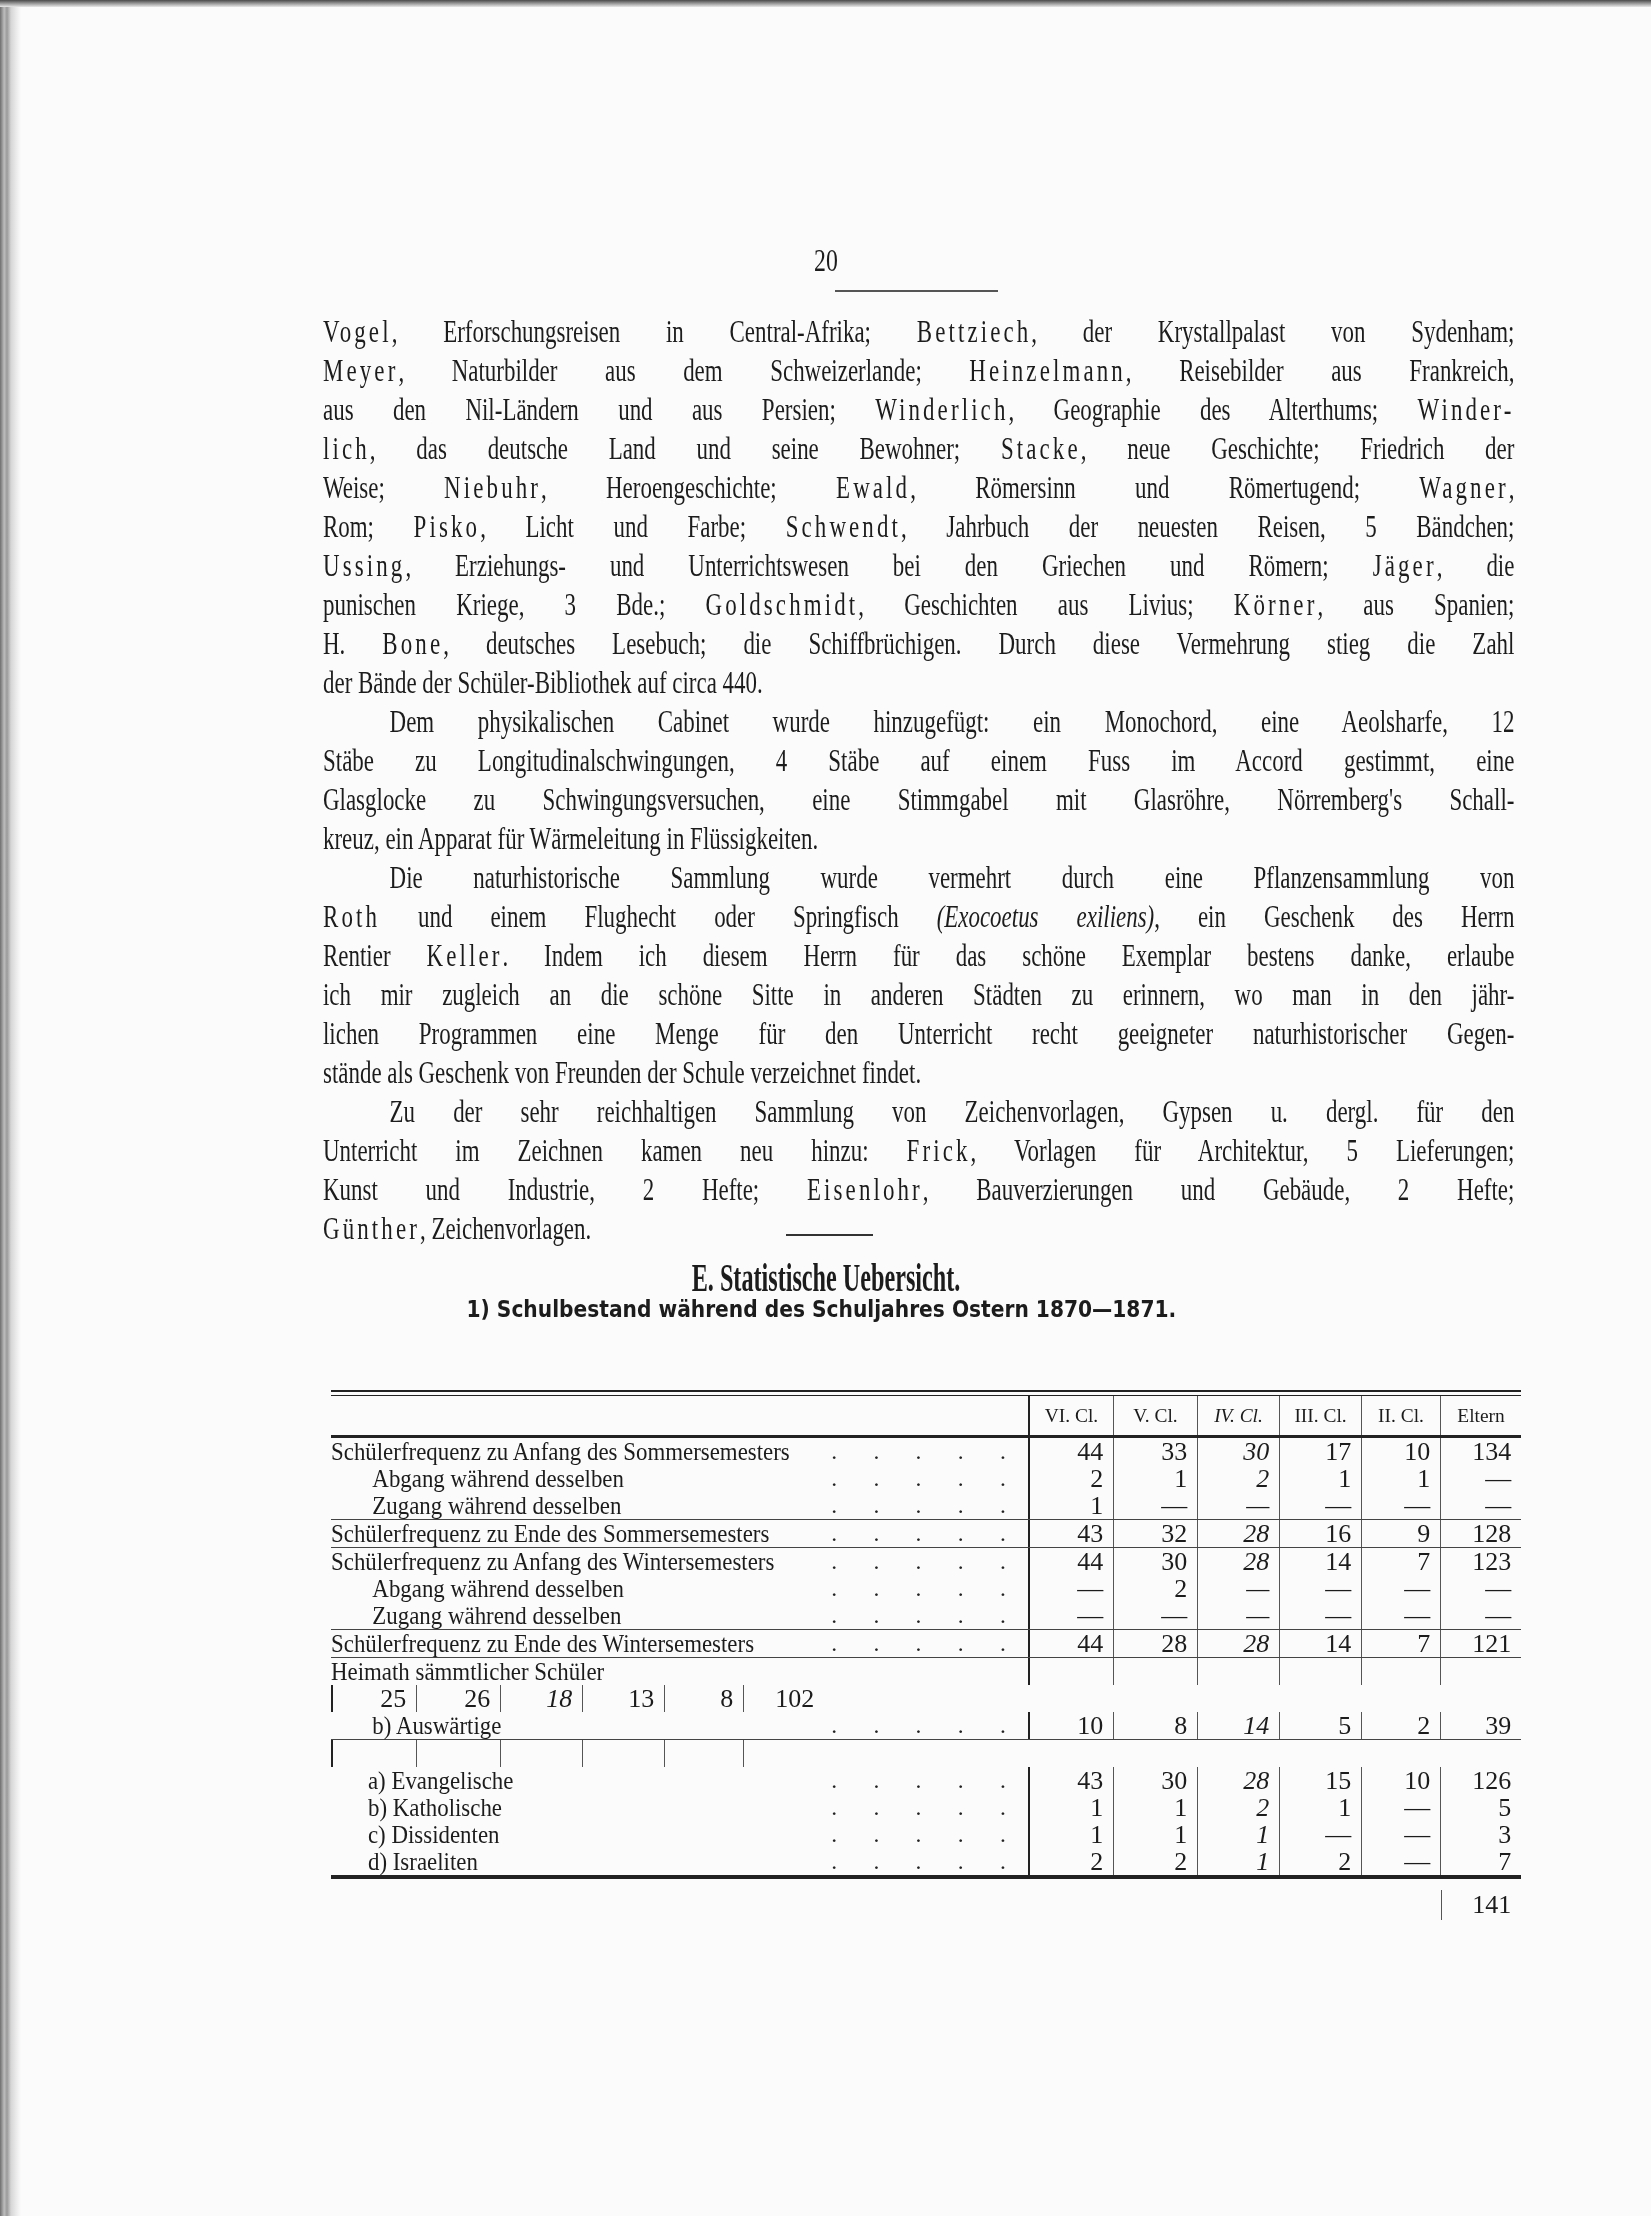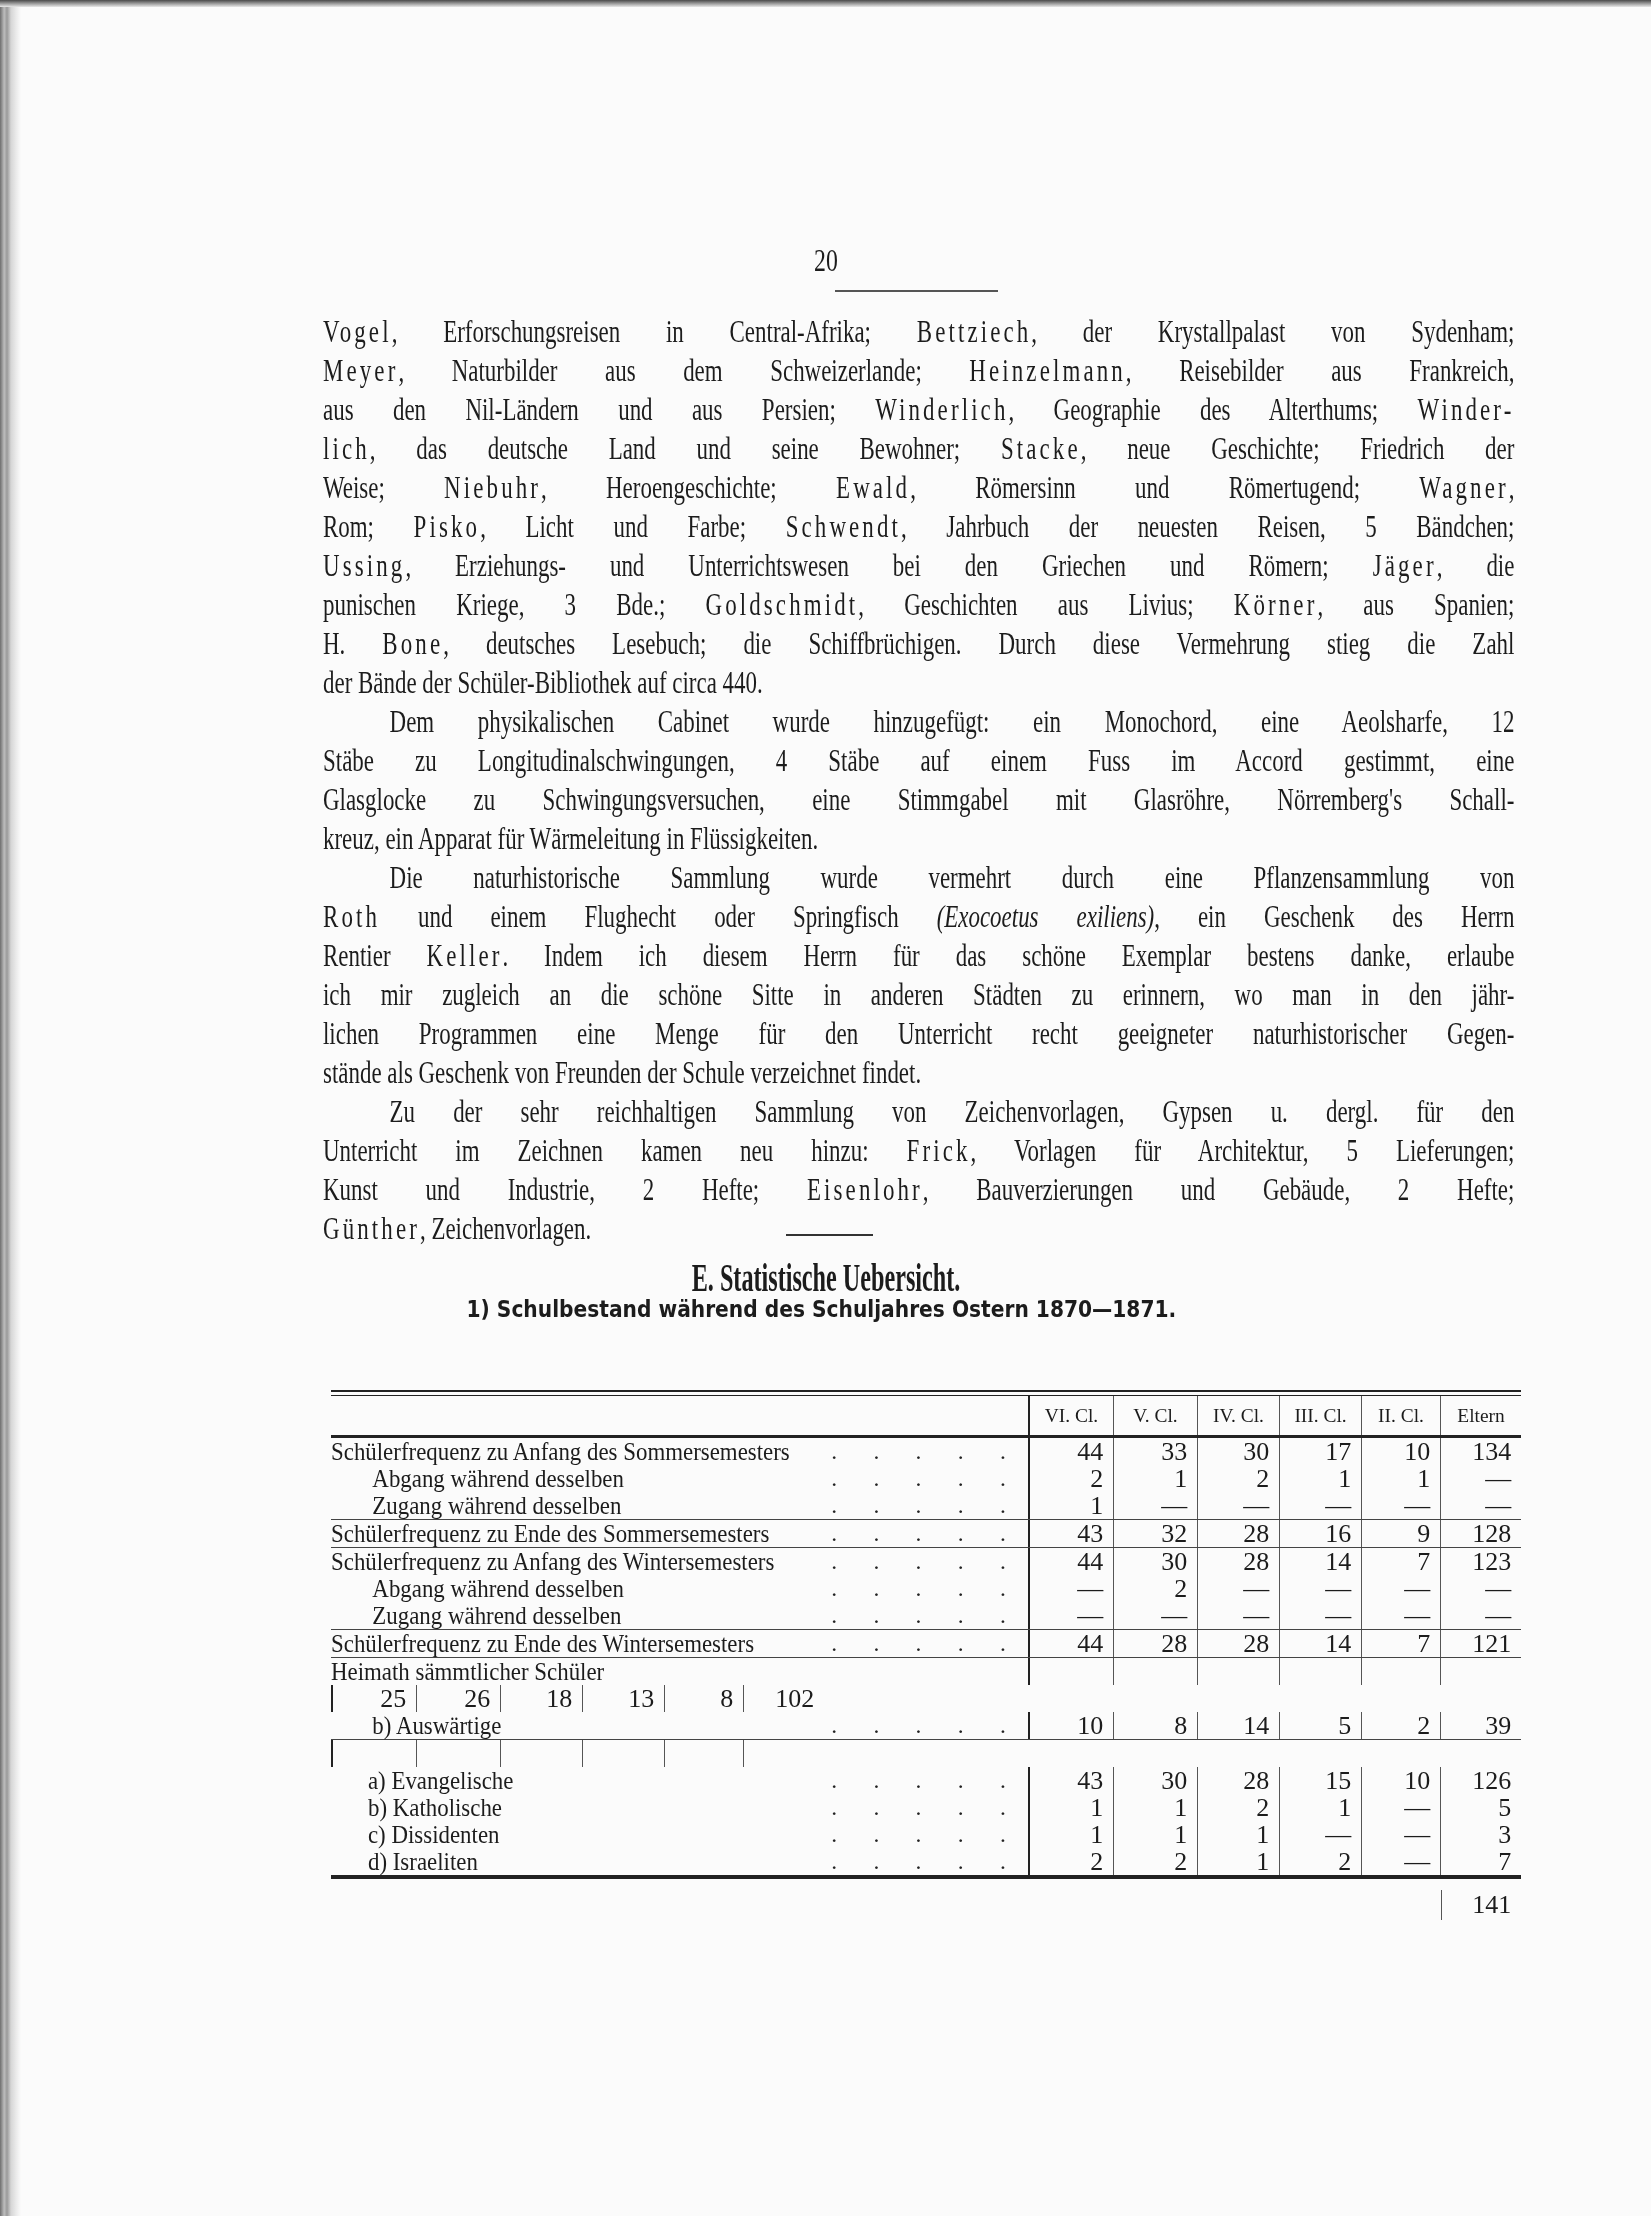--- a/index.html
+++ b/index.html
@@ -56,21 +56,21 @@
 
   .stat-table {
     position: absolute; left: 323px; top: 1390px; width: 1190px; margin-left: 8px;
   }
   .dbl-rule { border-top: 2.1px solid #222; border-bottom: 1.4px solid #222; height: 2.8px; }
   .thick-rule { height: 3.5px; background: #222; }
   .row { display: flex; position: relative; }
   .label-col { width: 715px; position: relative; }
   .num-col { display: flex; border-left: 2.8px solid #222; }
   .cell { text-align: right; padding-right: 9.7px; box-sizing: border-box; border-right: 0.7px solid #555; font-size: 26px; }
-  .c0 { width: 84px; } .c1 { width: 84px; } .c2 { width: 82px; }
+  .c0 { width: 84px; } .c1 { width: 84px; } .c2 { width: 82px; font-style: italic; }
   .c3 { width: 82px; } .c4 { width: 79px; } .c5 { width: 80px; border-right: none; }
   .hdr .cell { font-size: 19.4px; text-align: center; padding-right: 0; line-height: 39px; white-space: nowrap; }
   .hdr .label-col { }
   .r { height: 27px; line-height: 27px; }
   .lbl { font-size: 26px; white-space: nowrap; transform: scaleX(0.88); transform-origin: 0 50%; display: inline-block; }
   .lbl.i1 { padding-left: 47px; }
   .lbl.i2 { padding-left: 42px; }
   .dots { position: absolute; right: 7px; top: 0; font-size: 23.5px; letter-spacing: 15.2px; color: #222; }
   .sep { border-bottom: 1.4px solid #444; }
   .total-row { display: flex; justify-content: flex-end; padding-top: 11px; }

